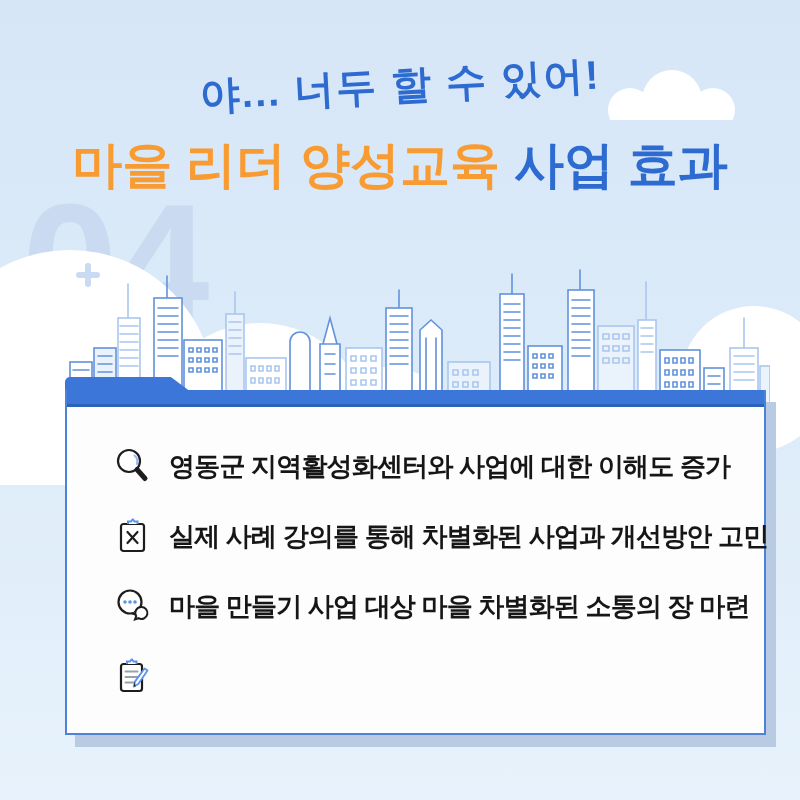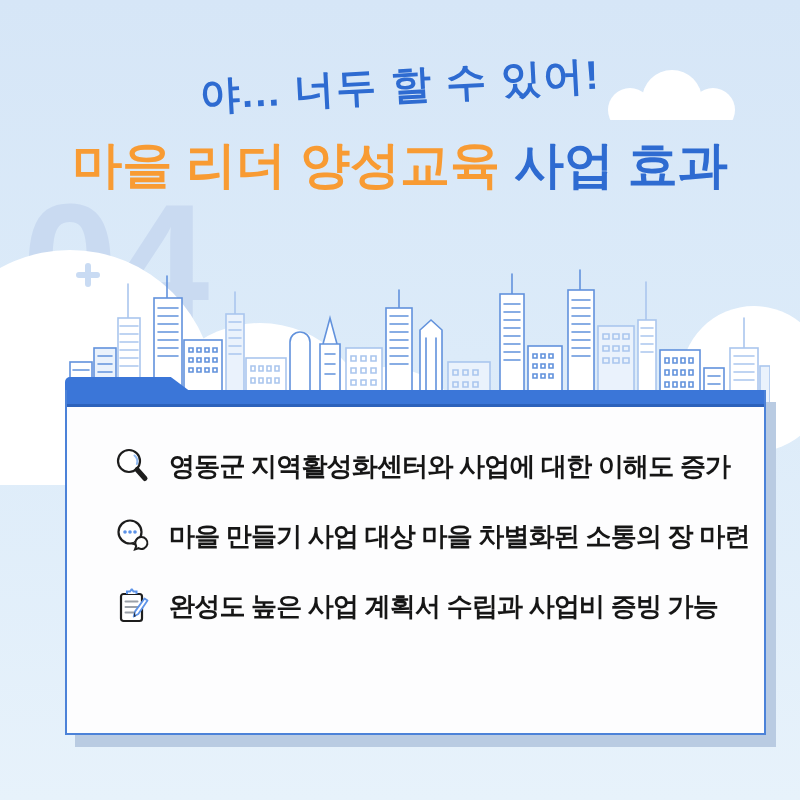--- a/index.html
+++ b/index.html
@@ -203,20 +203,30 @@
         <span class="effect-icon">
           <svg viewBox="0 0 40 40">
             <circle cx="16" cy="15" r="11" fill="#ffffff" stroke="#1d1d1d" stroke-width="2.2"></circle>
             <path d="M21.5 9.5 a8 8 0 0 1 2.4 8.5" fill="none" stroke="#8fb9f2" stroke-width="2" stroke-linecap="round"></path>
             <line x1="24" y1="23.5" x2="32" y2="32.5" stroke="#1d1d1d" stroke-width="5" stroke-linecap="round"></line>
           </svg>
         </span>
         <span class="effect-text">영동군 지역활성화센터와 사업에 대한 이해도 증가</span>
       </div>
 
+      <div class="effect-item">
+        <span class="effect-icon">
+          <svg viewBox="0 0 40 40">
+            <rect x="8" y="8" width="23" height="27" rx="2.5" fill="#ffffff" stroke="#1d1d1d" stroke-width="2.2"></rect>
+            <path d="M15 8 v-2.5 h3 l1.5-2 h.5 l1.5 2 h3 V8" fill="#ffffff" stroke="#5d93e8" stroke-width="2"></path>
+            <path d="M14.5 16 l10 11 M24.5 16 l-10 11" stroke="#1d1d1d" stroke-width="2.2" stroke-linecap="round"></path>
+          </svg>
+        </span>
+        <span class="effect-text">실제 사례 강의를 통해 차별화된 사업과 개선방안 고민</span>
+      </div>
 
       <div class="effect-item">
         <span class="effect-icon">
           <svg viewBox="0 0 40 40">
             <circle cx="17" cy="16" r="11.5" fill="#ffffff" stroke="#1d1d1d" stroke-width="2.2"></circle>
             <path d="M24 25 l3.5 5 l-8 -2.5" fill="#ffffff" stroke="#1d1d1d" stroke-width="2.2" stroke-linejoin="round"></path>
             <circle cx="12" cy="16" r="1.8" fill="#5d93e8"></circle>
             <circle cx="17" cy="16" r="1.8" fill="#5d93e8"></circle>
             <circle cx="22" cy="16" r="1.8" fill="#5d93e8"></circle>
             <path d="M28 21 a6 6 0 1 1 -2.5 11.2 l-3.5 1.2 1.2-3.2 a6 6 0 0 1 4.8-9.2" fill="#ffffff" stroke="#1d1d1d" stroke-width="2"></path>
@@ -228,18 +238,17 @@
       <div class="effect-item">
         <span class="effect-icon">
           <svg viewBox="0 0 40 40">
             <rect x="8" y="8" width="21" height="27" rx="2.5" fill="#ffffff" stroke="#1d1d1d" stroke-width="2.2"></rect>
             <path d="M14 8 v-2.5 h3 l1.5-2 h.5 l1.5 2 h3 V8" fill="#ffffff" stroke="#5d93e8" stroke-width="2"></path>
             <path d="M12.5 15.5 h12 M12.5 21 h12 M12.5 26.5 h9" stroke="#9aa0a8" stroke-width="2" stroke-linecap="round"></path>
             <path d="M31.5 12.5 l3 2.1 -9.2 13.4 -4.6 2.5 1.4-5.1 z" fill="#ffffff" stroke="#5d93e8" stroke-width="1.8" stroke-linejoin="round"></path>
             <path d="M21.1 25.4 l1.6 4.9 -1.5 .8 z" fill="#1d1d1d"></path>
           </svg>
         </span>
-        <span class="effect-text">완성도 높은 사업 계획서 수립과 사업비 증빙 가능</span>
       </div>
 
     </div>
   </div>
 </div>
 
 </body></html>

